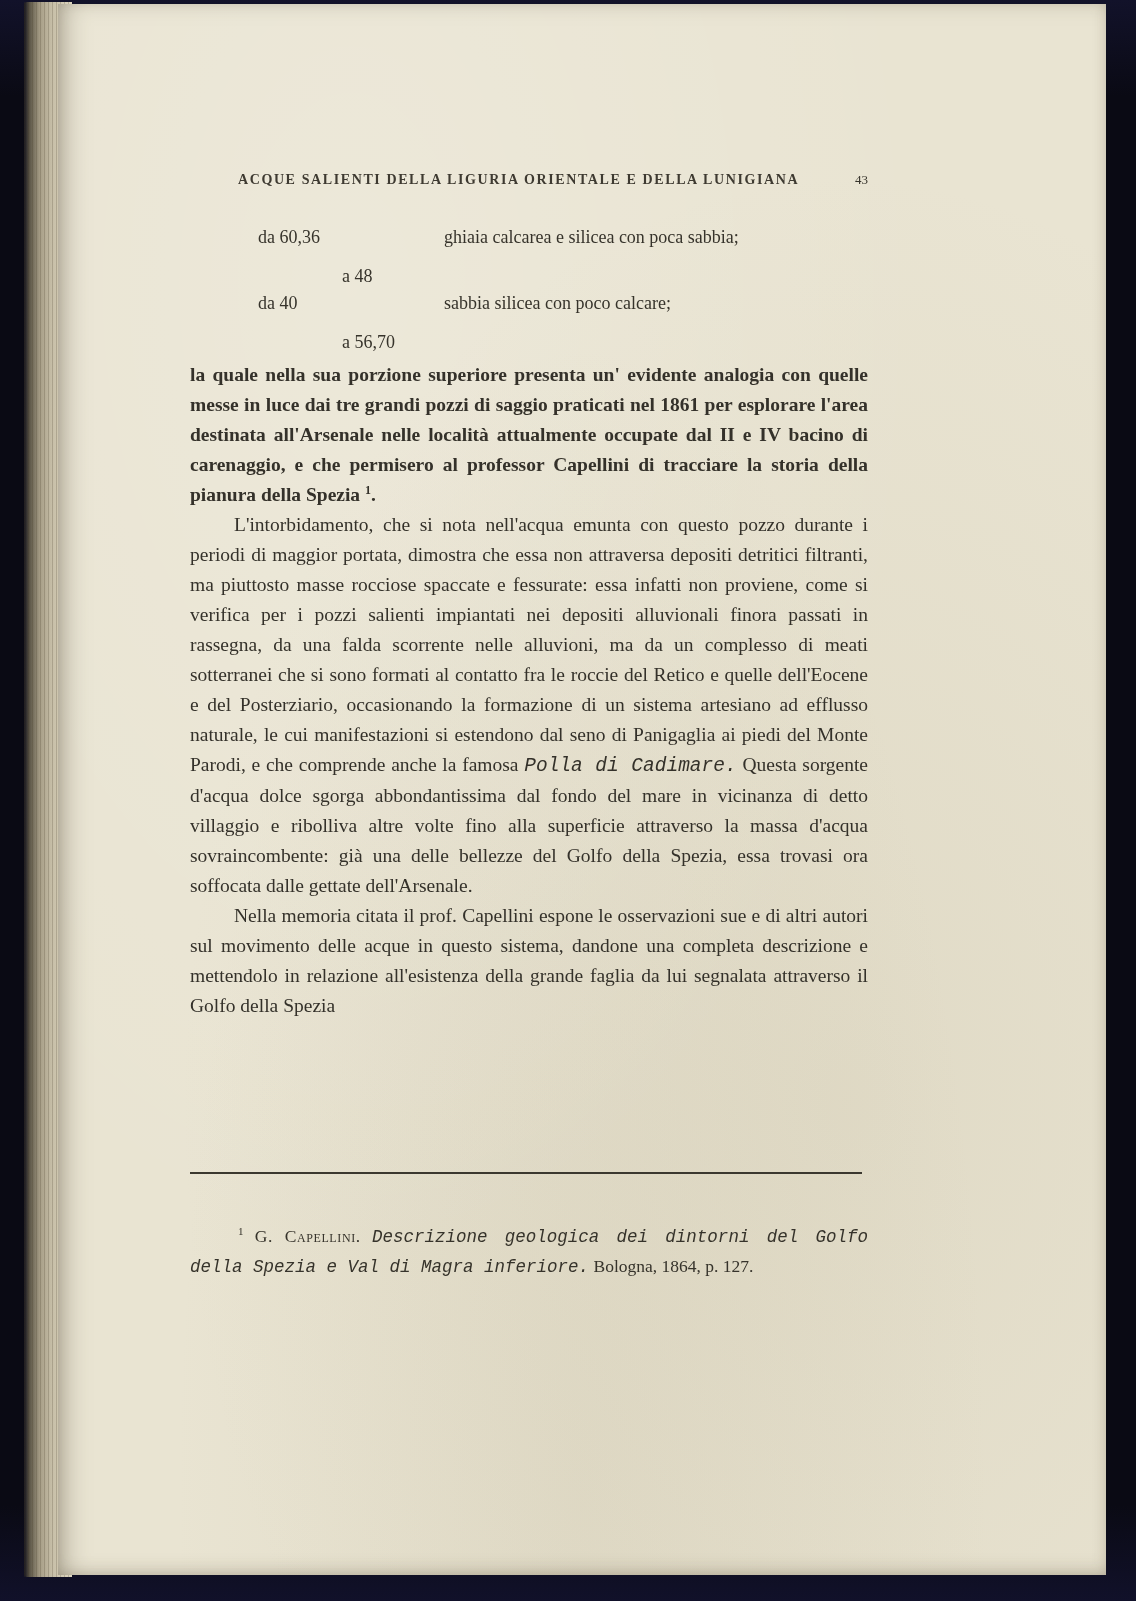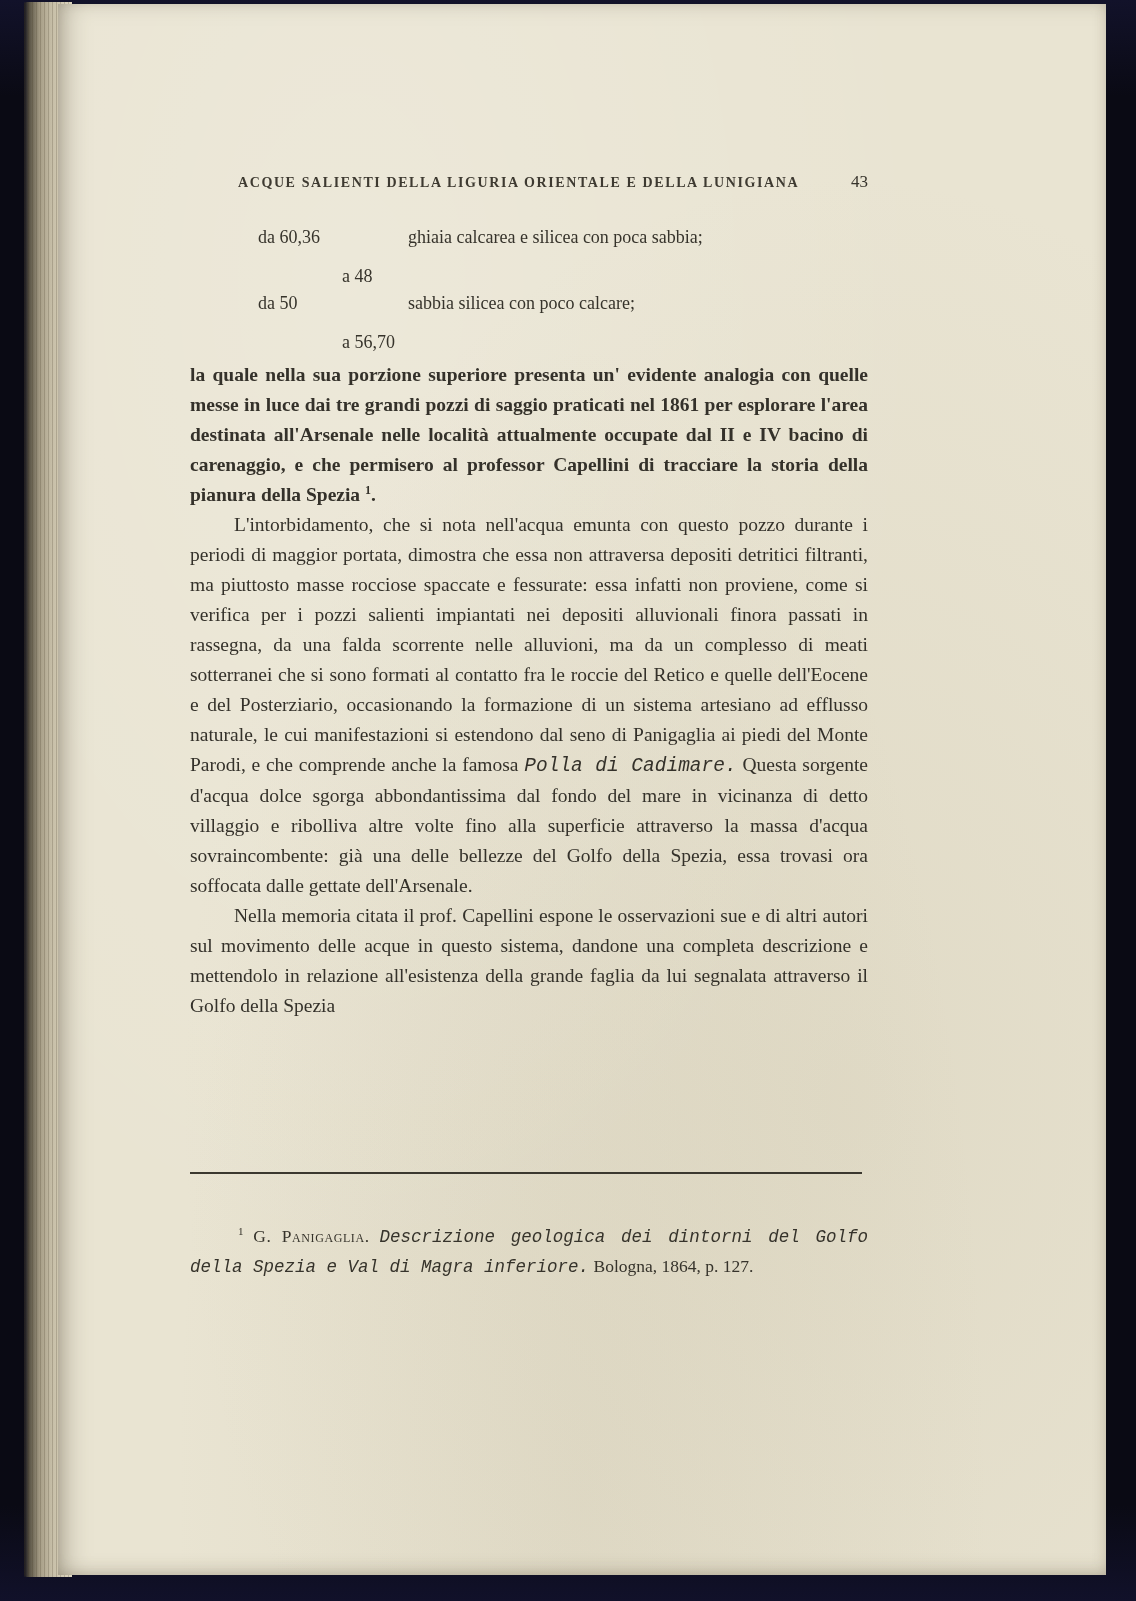--- a/index.html
+++ b/index.html
@@ -40,29 +40,29 @@
   }
   .header-line {
     position: absolute; left: 132px; width: 678px; top: 168px;
     display: flex; justify-content: space-between; align-items: baseline;
     color: #3e3a31;
   }
   .running-title {
     font-size: 14px; font-weight: bold; letter-spacing: 1.6px;
     margin-left: 48px; white-space: nowrap;
   }
-  .page-number { font-size: 17px; color: #36332b; }
+  .page-number { font-size: 13px; color: #36332b; }
   .strata-list {
     position: absolute; left: 200px; top: 220px;
     font-size: 18px; line-height: 27px; color: #36332b;
   }
   .strata-row { display: flex; }
   .col-from { width: 84px; }
   .col-to   { width: 66px; margin-top: 39px; }
-  .col-desc { white-space: nowrap; }
+  .col-desc { white-space: nowrap; margin-left: 36px; }
   .body-text {
     position: absolute; left: 132px; width: 678px; top: 356px;
     font-size: 19.5px; line-height: 30px; color: #34312a;
     text-align: justify;
   }
   .body-text p { text-indent: 44px; }
   .body-text p.no-indent { text-indent: 0; font-weight: bold; }
   sup.fnref { font-size: 12px; line-height: 0; vertical-align: super; }
   em { font-style: italic; font-family: Liberation Mono, monospace; }
   .footnote-rule {
@@ -90,29 +90,29 @@
     <span class="page-number">43</span>
   </div>
 
   <div class="strata-list">
     <div class="strata-row">
       <span class="col-from">da 60,36</span>
       <span class="col-to">a 48</span>
       <span class="col-desc">ghiaia calcarea e silicea con poca sabbia;</span>
     </div>
     <div class="strata-row">
-      <span class="col-from">da 50</span>
+      <span class="col-from">da 40</span>
       <span class="col-to">a 56,70</span>
       <span class="col-desc">sabbia silicea con poco calcare;</span>
     </div>
   </div>
 
   <div class="body-text">
     <p class="no-indent"><span>la quale nella sua porzione superiore presenta un' evidente analogia con quelle messe in luce dai tre grandi pozzi di saggio praticati nel 1861 per esplorare l'area destinata all'Arsenale nelle località attualmente occupate dal II e IV bacino di carenaggio, e che permisero al professor Capellini di tracciare la storia della pianura della Spezia </span><sup class="fnref">1</sup><span>.</span></p>
     <p><span>L'intorbidamento, che si nota nell'acqua emunta con questo pozzo durante i periodi di maggior portata, dimostra che essa non attraversa depositi detritici filtranti, ma piuttosto masse rocciose spaccate e fessurate: essa infatti non proviene, come si verifica per i pozzi salienti impiantati nei depositi alluvionali finora passati in rassegna, da una falda scorrente nelle alluvioni, ma da un complesso di meati sotterranei che si sono formati al contatto fra le roccie del Retico e quelle dell'Eocene e del Posterziario, occasionando la formazione di un sistema artesiano ad efflusso naturale, le cui manifestazioni si estendono dal seno di Panigaglia ai piedi del Monte Parodi, e che comprende anche la famosa </span><em>Polla di Cadimare.</em><span> Questa sorgente d'acqua dolce sgorga abbondantissima dal fondo del mare in vicinanza di detto villaggio e ribolliva altre volte fino alla superficie attraverso la massa d'acqua sovraincombente: già una delle bellezze del Golfo della Spezia, essa trovasi ora soffocata dalle gettate dell'Arsenale.</span></p>
     <p>Nella memoria citata il prof. Capellini espone le osservazioni sue e di altri autori sul movimento delle acque in questo sistema, dandone una completa descrizione e mettendolo in relazione all'esistenza della grande faglia da lui segnalata attraverso il Golfo della Spezia</p>
   </div>
 
   <div class="footnote-rule"></div>
 
-  <p class="footnote"><sup>1</sup> <span class="smallcaps">G. Panigaglia.</span> <em>Descrizione geologica dei dintorni del Golfo della Spezia e Val di Magra inferiore.</em> <span>Bologna, 1864, p. 127.</span></p>
+  <p class="footnote"><sup>1</sup> <span class="smallcaps">G. Capellini.</span> <em>Descrizione geologica dei dintorni del Golfo della Spezia e Val di Magra inferiore.</em> <span>Bologna, 1864, p. 127.</span></p>
 
 </div>
 
 </body></html>

